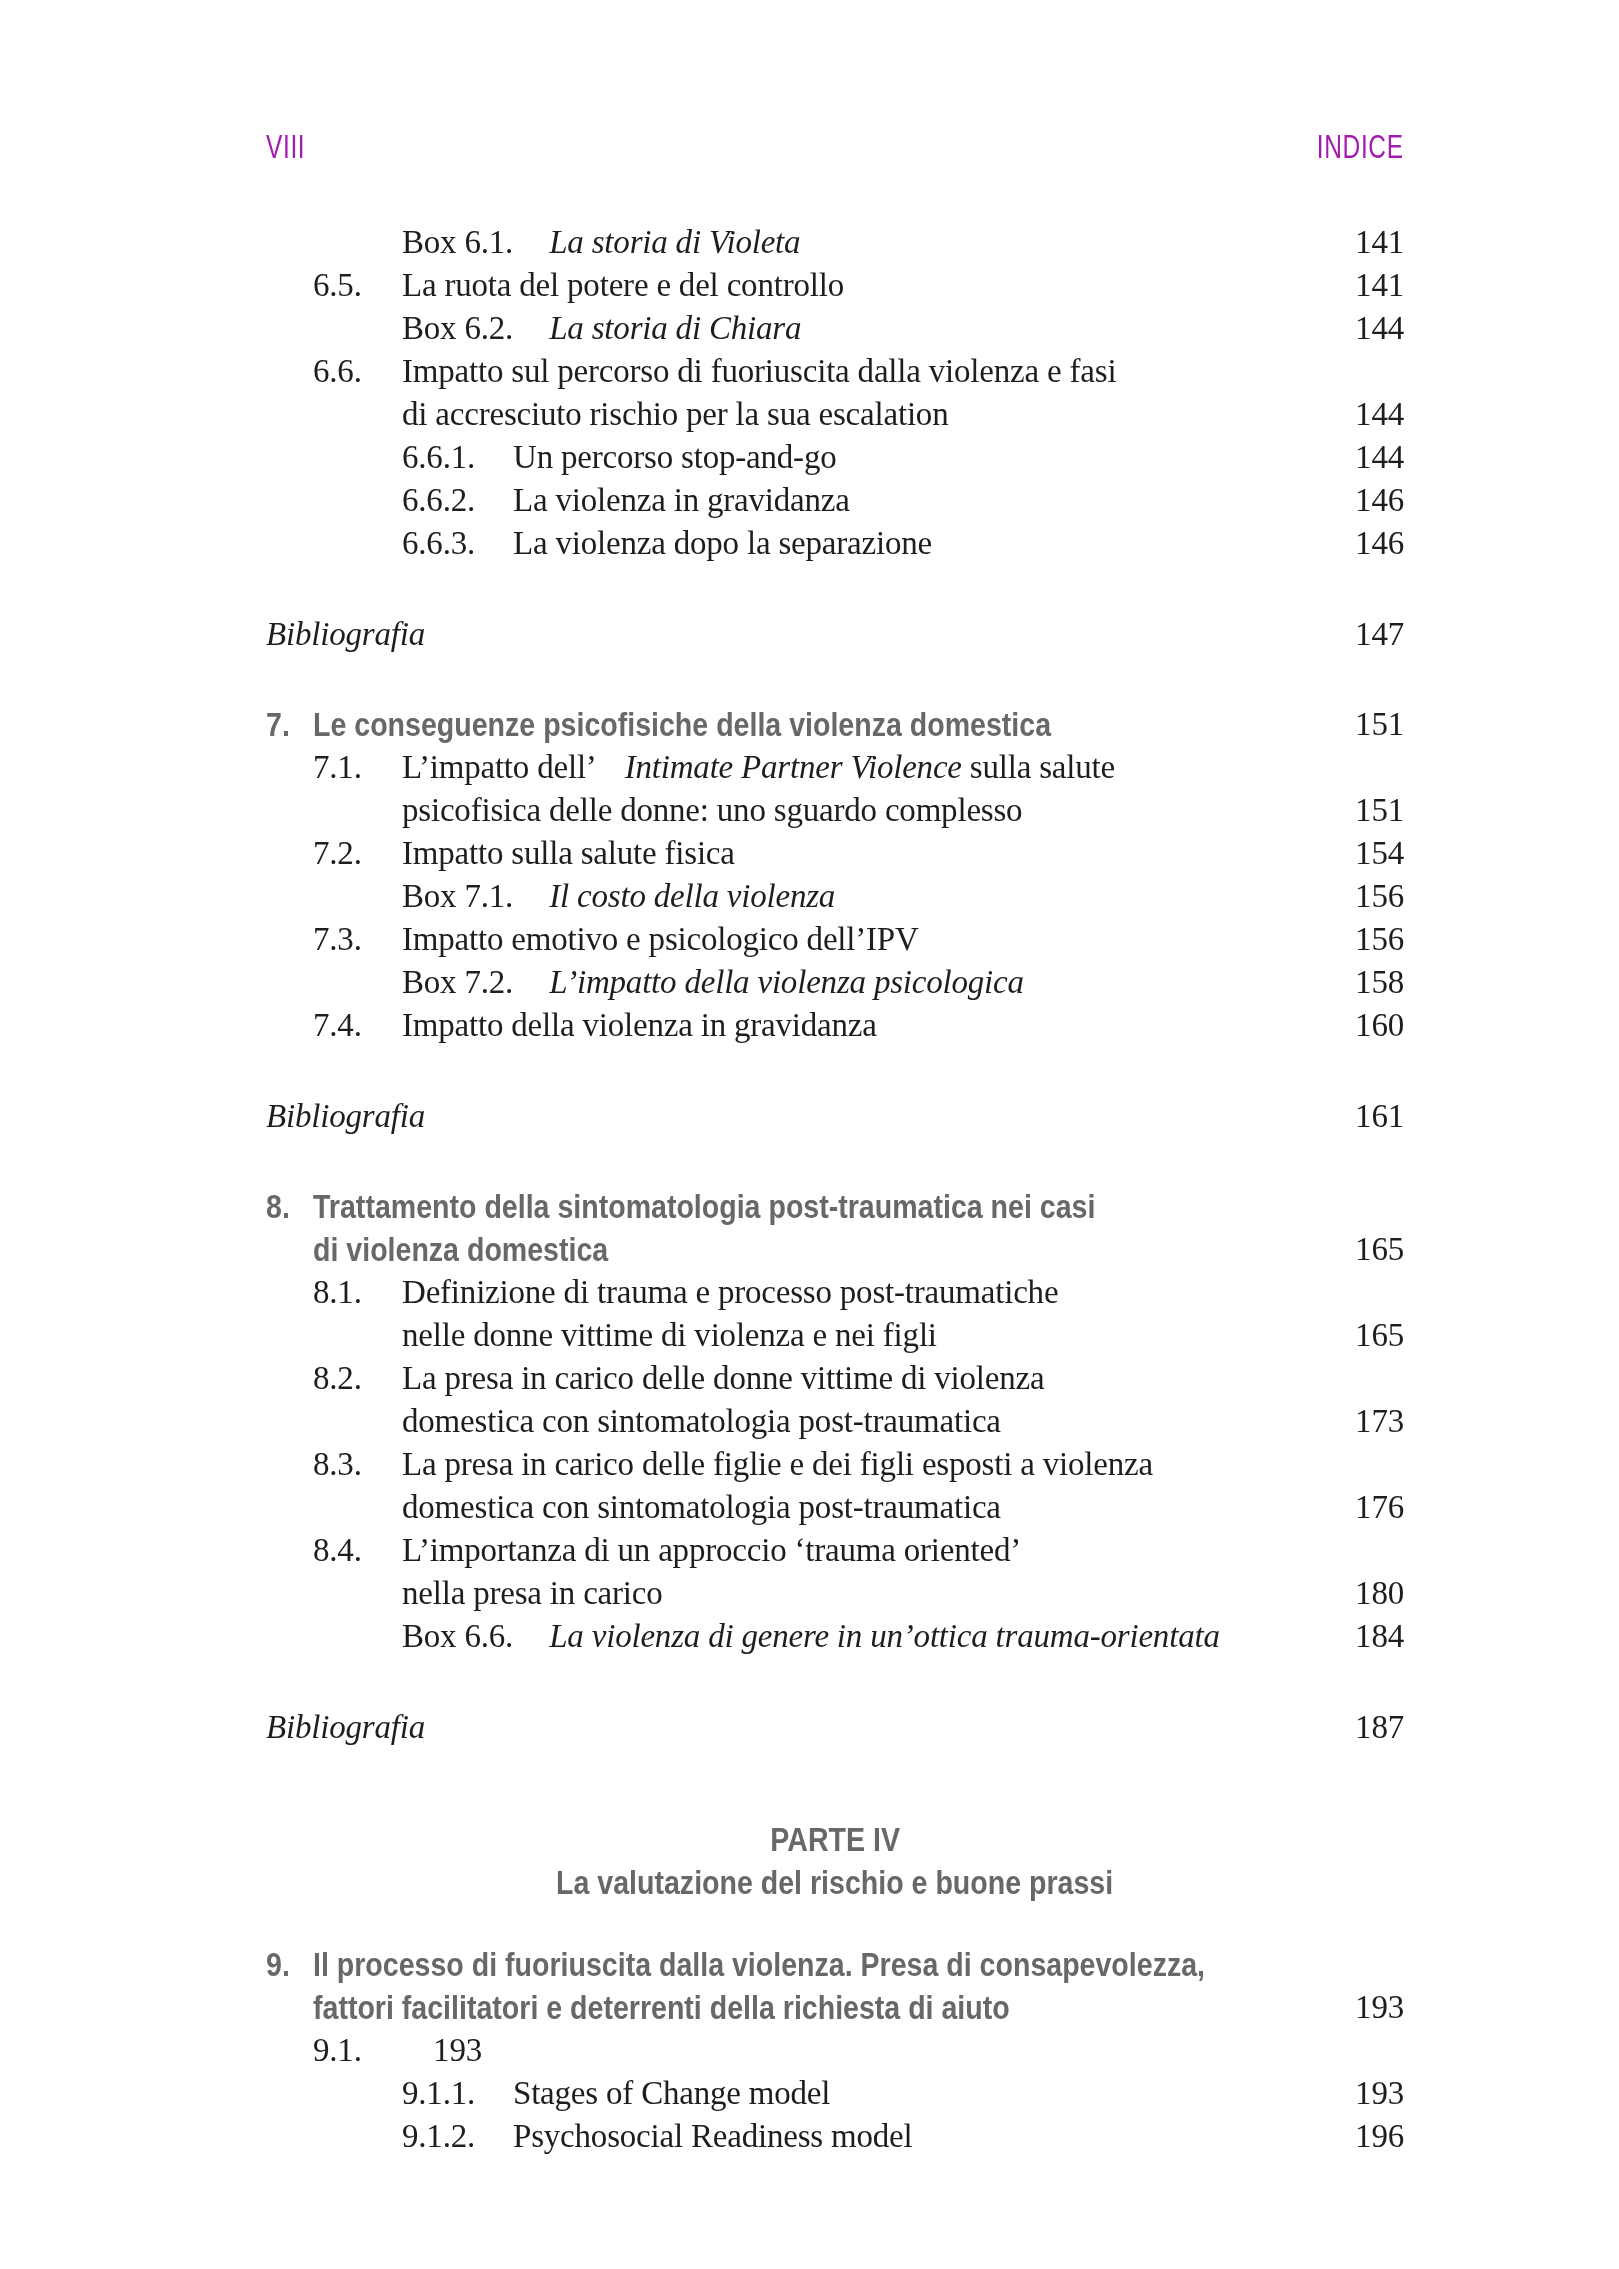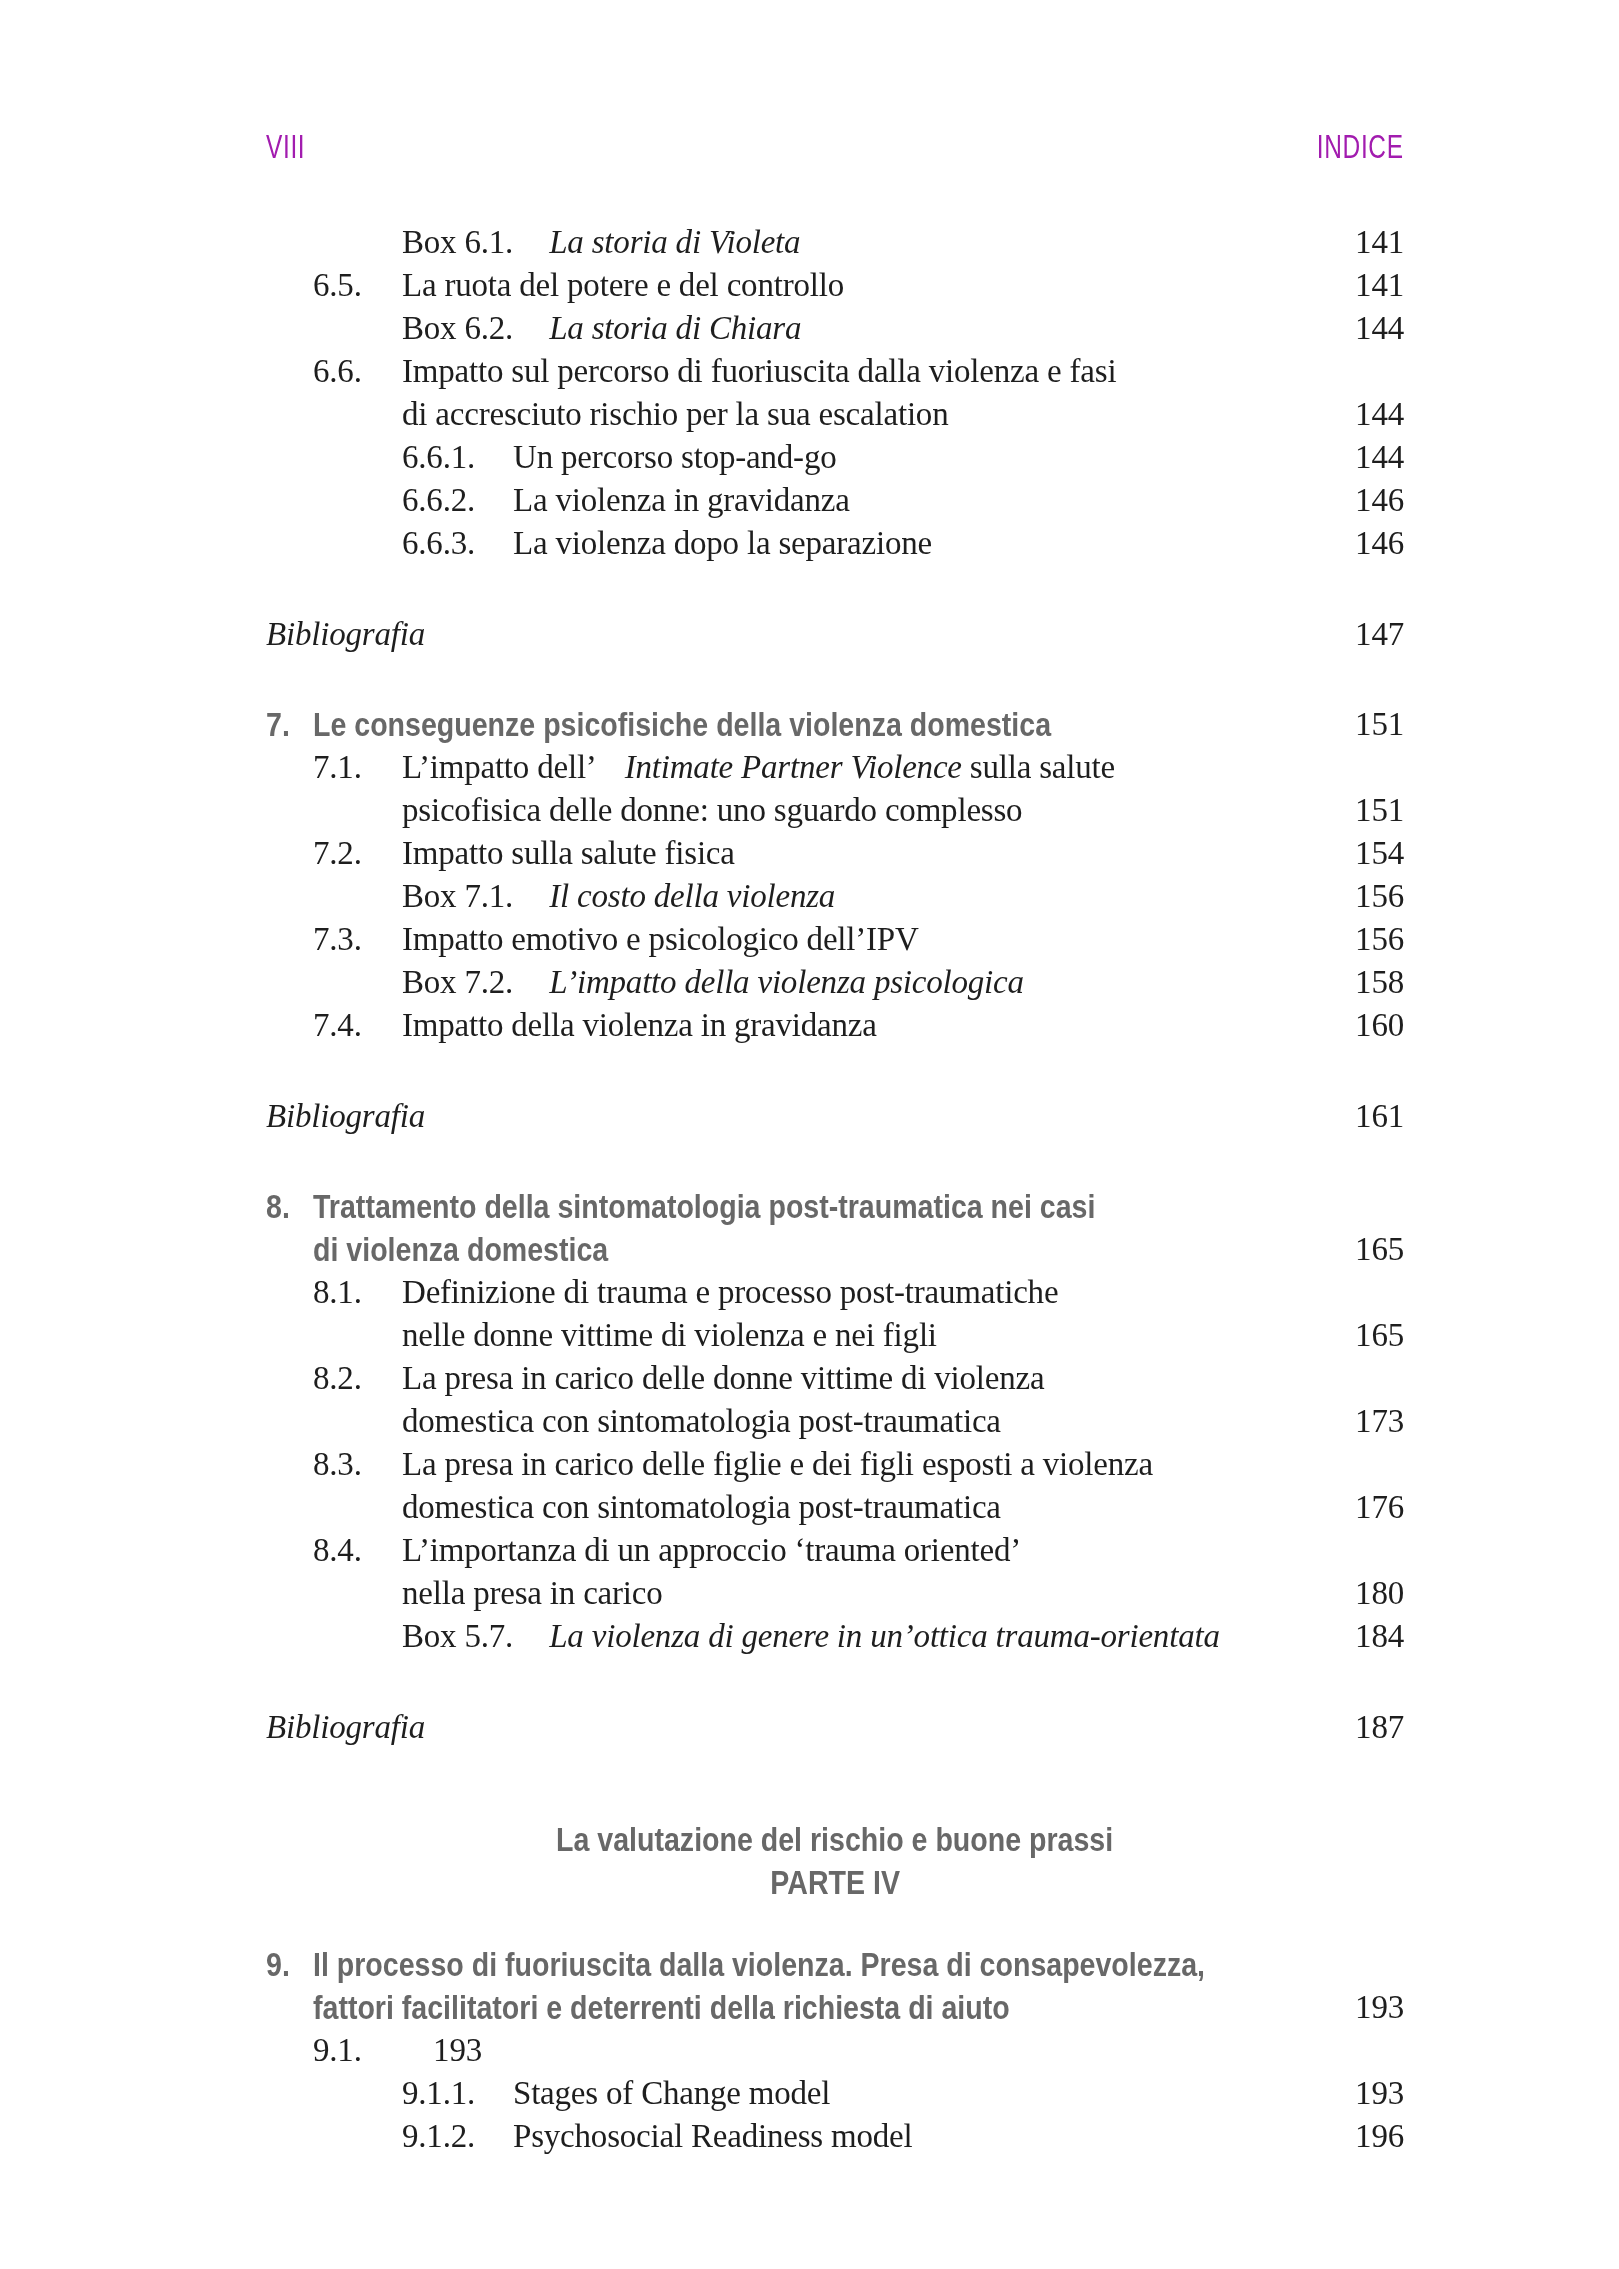--- a/index.html
+++ b/index.html
@@ -210,33 +210,33 @@
     <div class="row section">
       <span class="num">8.4.</span>
       <div class="text">
         <div class="line"><span>L’importanza di un approccio ‘trauma oriented’</span></div>
         <div class="line"><span>nella presa in carico</span></div>
       </div>
       <span class="page">180</span>
     </div>
     <div class="row box">
       <div class="text">
-        <div class="line"><span>Box 5.7. </span><span class="it">La violenza di genere in un’ottica trauma-orientata</span></div>
+        <div class="line"><span>Box 6.6. </span><span class="it">La violenza di genere in un’ottica trauma-orientata</span></div>
       </div>
       <span class="page">184</span>
     </div>
     <div class="row biblio">
       <div class="text">
         <div class="line"><span>Bibliografia</span></div>
       </div>
       <span class="page">187</span>
     </div>
     <div class="part sp-part">
+      <div class="line"><span class="cond"><span>PARTE IV</span></span></div>
       <div class="line"><span class="cond"><span>La valutazione del rischio e buone prassi</span></span></div>
-      <div class="line"><span class="cond"><span>PARTE IV</span></span></div>
     </div>
     <div class="row chapter sp-afterpart">
       <span class="num"><span class="cond">9.</span></span>
       <div class="text">
         <div class="line"><span class="cond"><span>Il processo di fuoriuscita dalla violenza. Presa di consapevolezza,</span></span></div>
         <div class="line"><span class="cond"><span>fattori facilitatori e deterrenti della richiesta di aiuto</span></span></div>
       </div>
       <span class="page">193</span>
     </div>
     <div class="row section">

